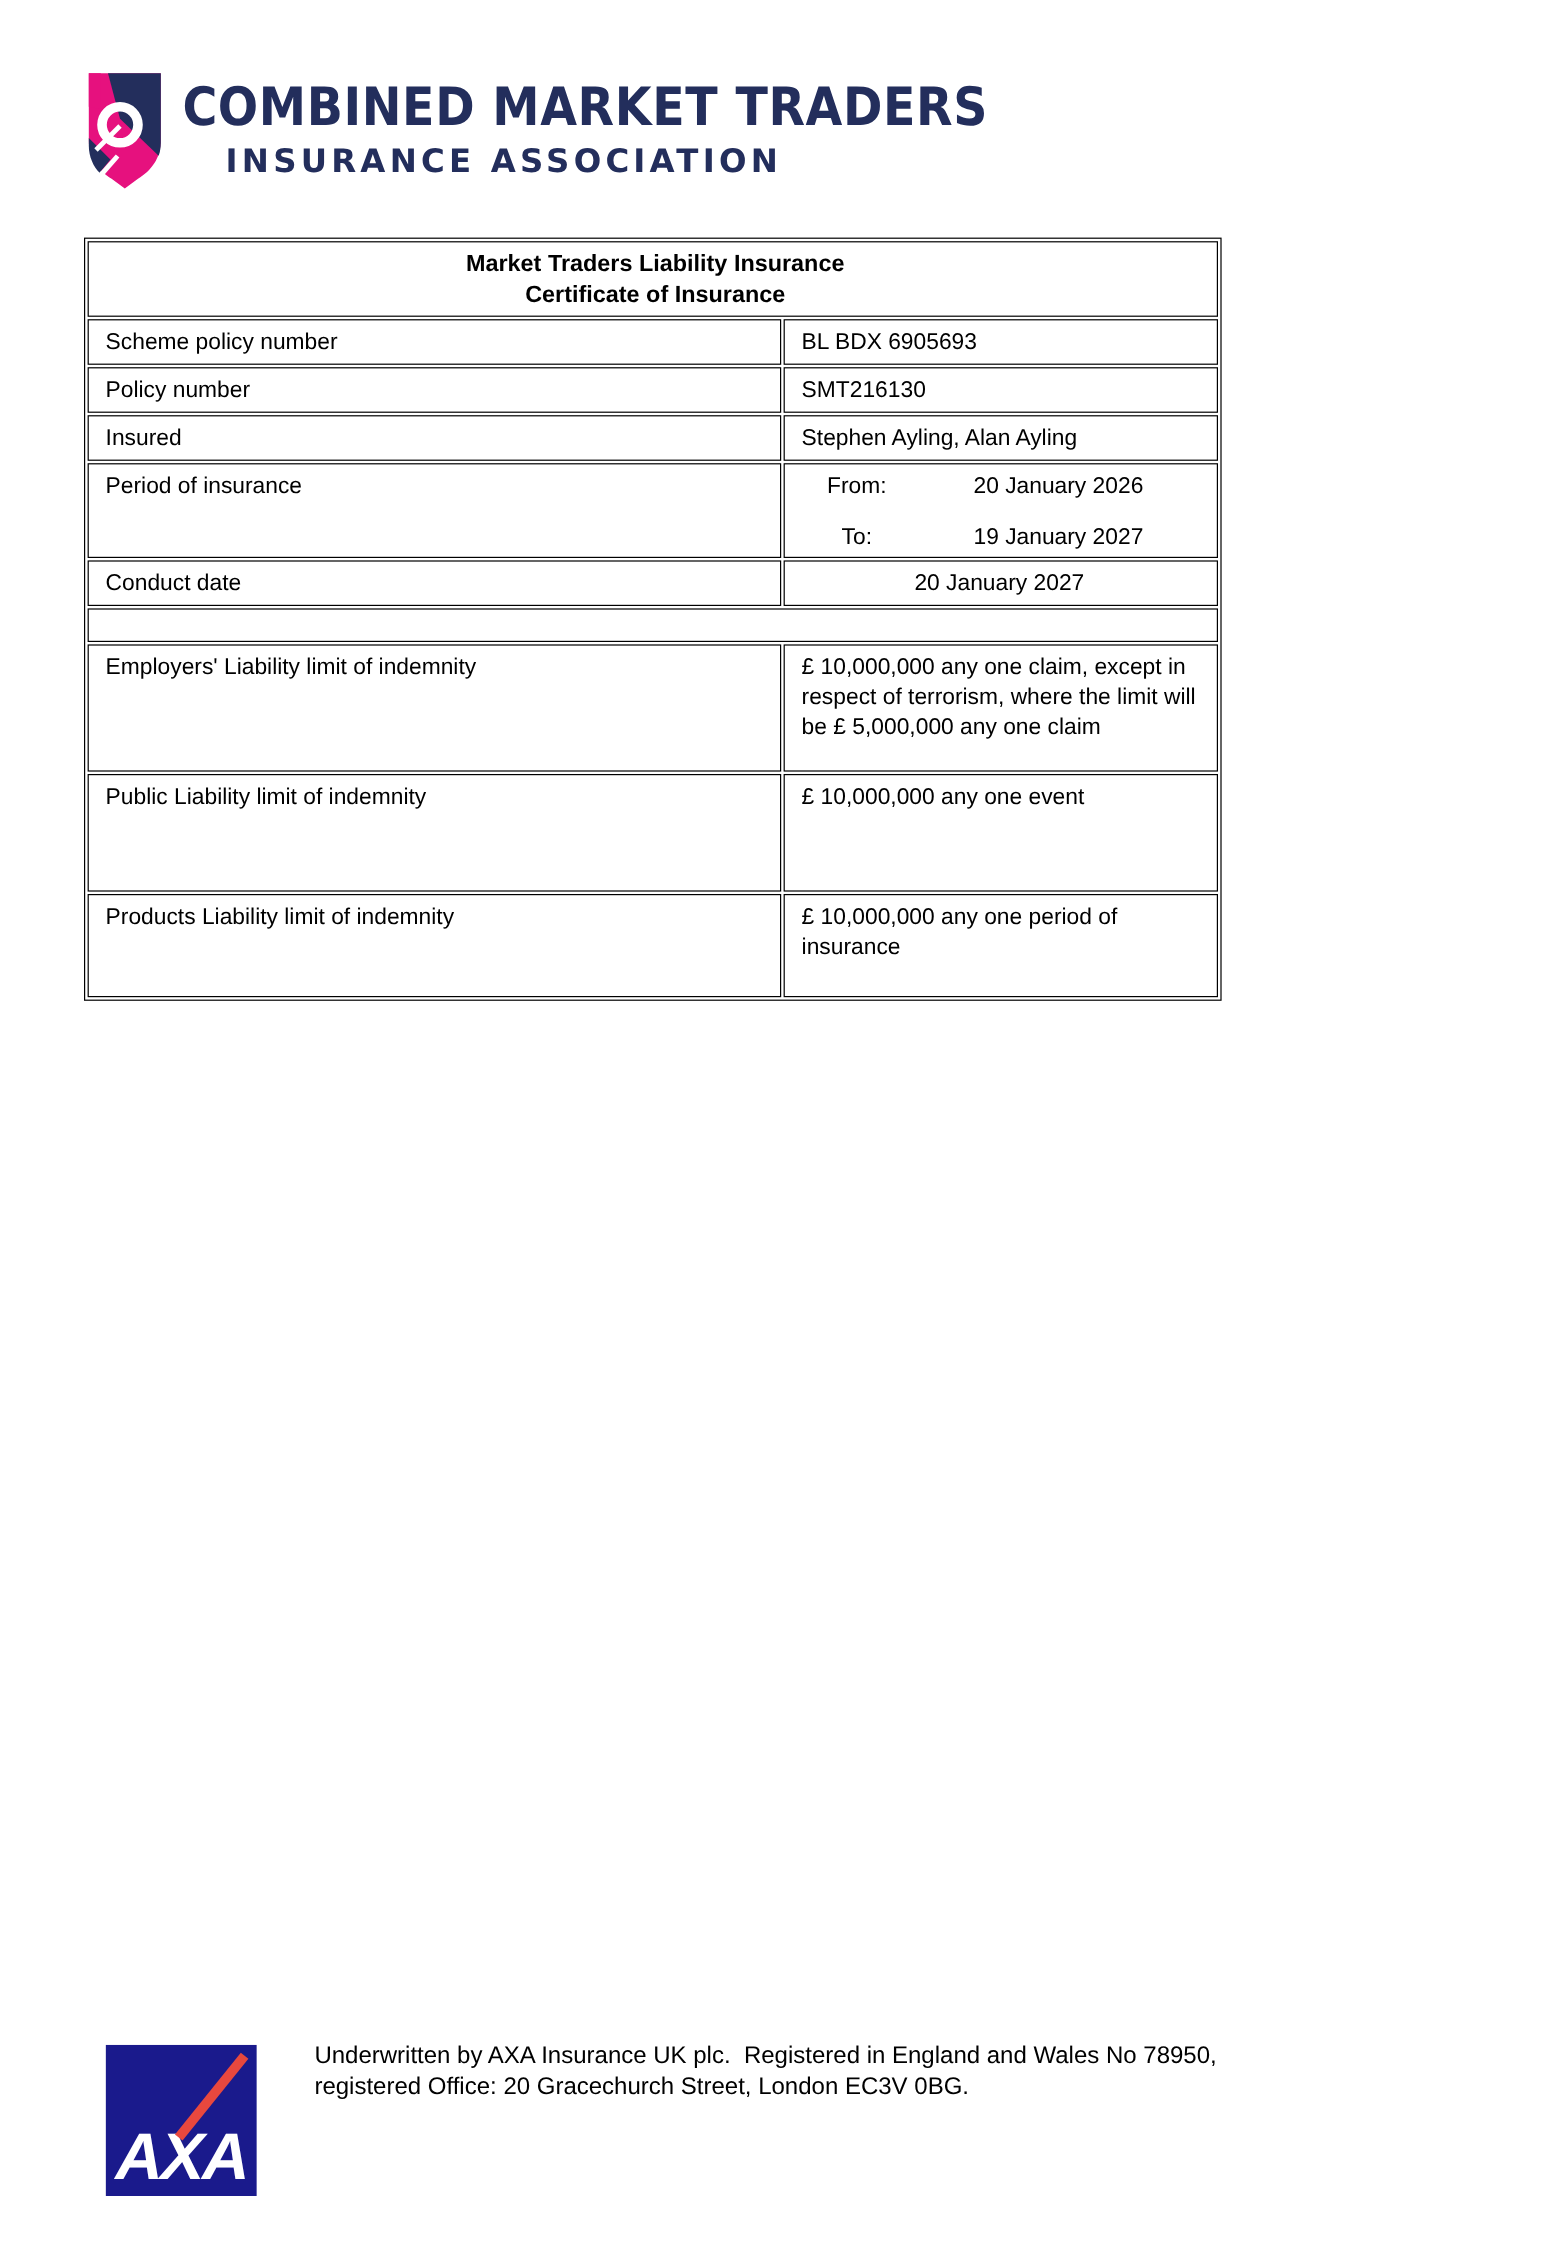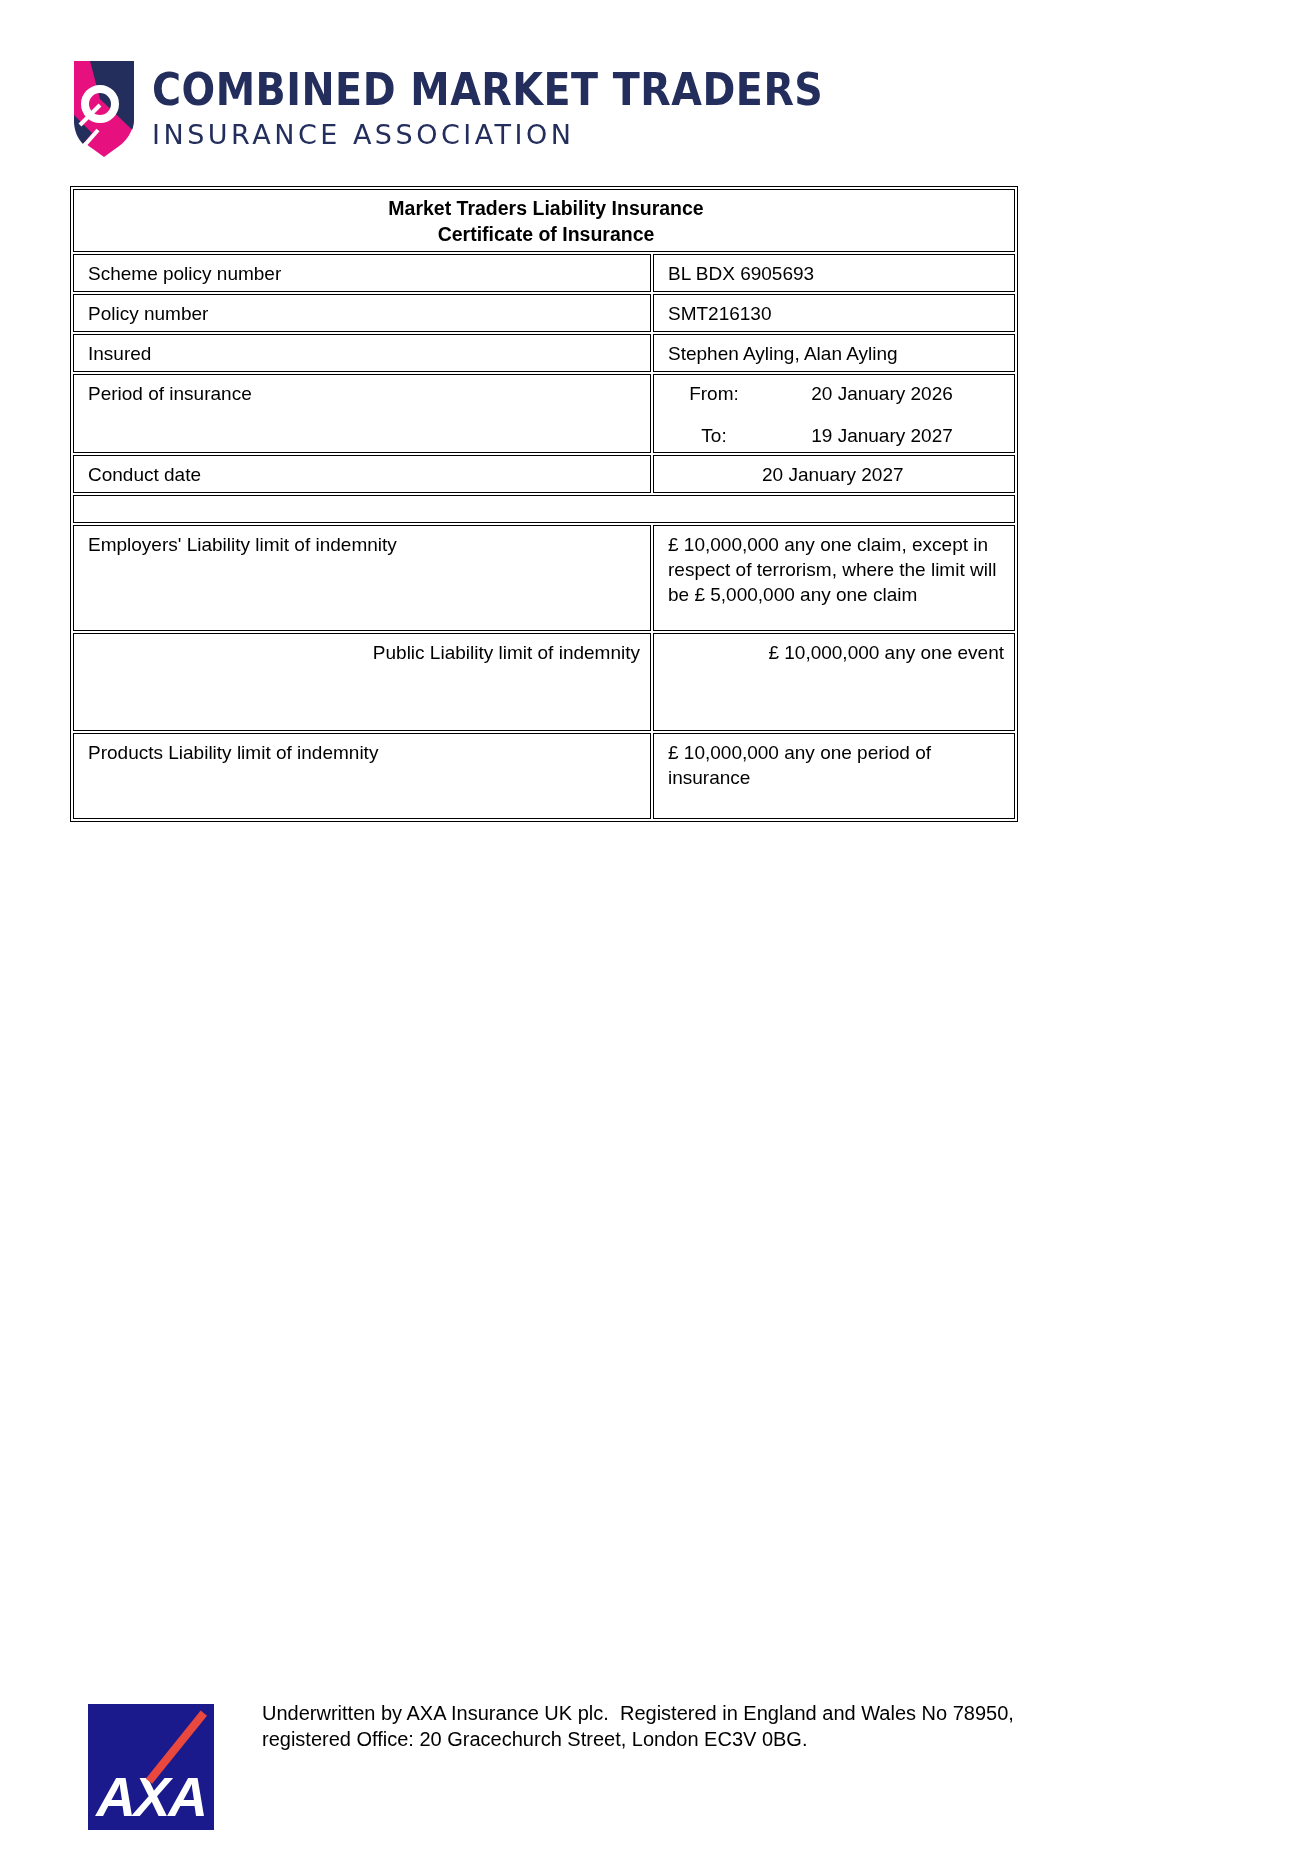--- a/index.html
+++ b/index.html
@@ -17,28 +17,29 @@
   .brand-shield { width: 68px; height: 102px; margin-right: 14px; }
   .brand-text { padding-top: 10px; }
   .brand-name {
     font-size: 44px; font-weight: 800; letter-spacing: 0.5px;
     color: var(--navy); line-height: 1.0;
     font-family: "DejaVu Sans", "Liberation Sans", sans-serif;
     font-stretch: condensed; white-space: nowrap;
   }
   .brand-sub {
     margin-top: 7px;
-    font-size: 27px; font-weight: 400; letter-spacing: 3.5px;
+    font-size: 27px; font-weight: 700; letter-spacing: 3.5px;
     color: var(--navy); white-space: nowrap;
     font-family: "DejaVu Sans", "Liberation Sans", sans-serif;
+    margin-left: 36px;
   }
 
   
   table.cert {
-    position: absolute; left: 70px; top: 186px;
+    position: absolute; left: 70px; top: 198px;
     width: 948px;
     border-collapse: separate;
     border-spacing: 2px;
     border: 1.5px solid #000;
     table-layout: fixed;
     font-size: 19px;
     line-height: 1.32;
   }
   table.cert td {
     border: 1px solid #000;
@@ -50,21 +51,21 @@
   td.cert-title-cell {
     text-align: center; font-weight: bold;
     padding-top: 8px; padding-bottom: 6px;
     height: 58px; font-size: 19.5px;
   }
   td.row-empty { height: 28px; border: 1px solid #000; }
   .h-info   { height: 38px; }
   .h-period { height: 74px; }
   .h-renew  { height: 38px; }
   .h-emp    { height: 106px; margin-top: 46px; }
-  .h-pub    { height: 98px; text-align: right; }
+  .h-pub    { height: 98px; }
   .h-prod   { height: 86px; }
 
   .period-grid { display: grid; grid-template-columns: 92px 1fr; row-gap: 16px; text-align: center; }
   .renewal-value { padding-left: 94px; }
 
   
   .footer { position: absolute; left: 88px; top: 1700px; display: flex; }
   .axa-logo { width: 126px; height: 126px; flex: 0 0 auto; margin-top: 4px; }
   .footer-text {
     margin-left: 48px; width: 800px;

